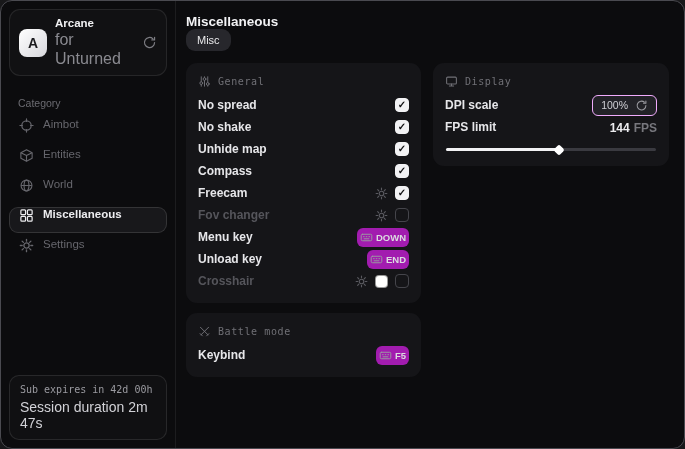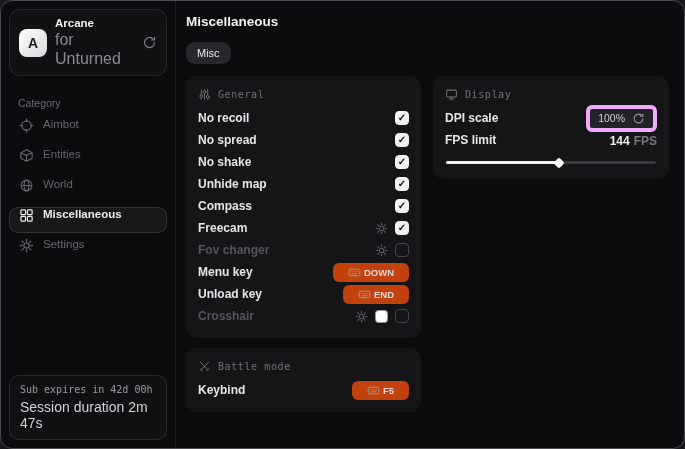--- a/index.html
+++ b/index.html
@@ -35,21 +35,21 @@
   .sidebar-spacer { flex:1; }
   .status-card {
     margin:8px; padding:8px 10px; border:1px solid rgba(255,255,255,0.10);
     border-radius:10px; background:#101012;
   }
   .status-line1 { font-family:"DejaVu Sans Mono", monospace; font-size:10px; color:#9b9ba1; }
   .status-line2 { font-size:14px; color:#d2d2d7; margin-top:4px; }
   
   .main { flex:1; padding:13px 15px 14px 10px; display:flex; flex-direction:column; }
   .page-title { font-size:13.5px; font-weight:bold; color:#f2f2f4; }
-  .tab-row { margin-top:13px; display:flex; }
+  .tab-row { margin-top:0; display:flex; }
   .tab {
     background:#27272c; color:#e8e8ea; font-size:11px; border-radius:9px;
     padding:5px 11px; cursor:pointer;
   }
   .columns { display:flex; gap:12px; margin-top:12px; align-items:flex-start; }
   .col-left  { width:235px; flex:0 0 235px; display:flex; flex-direction:column; gap:10px; }
   .col-right { flex:1; }
   .panel { background:#151518; border-radius:11px; padding:9px 12px 11px 12px; }
   .panel-header {
     display:flex; align-items:center; gap:7px; color:#707076;
@@ -61,27 +61,27 @@
   .row-label.dim { color:#55555b; }
   .row-controls { display:flex; align-items:center; gap:7px; }
   .checkbox {
     width:14px; height:14px; border-radius:4px; border:1.5px solid #45454b;
     background:transparent; display:flex; align-items:center; justify-content:center; cursor:pointer;
   }
   .checkbox.checked { background:#f2f2f4; border-color:#f2f2f4; }
   .checkbox.checked::after { content:"✓"; color:#0e0e10; font-size:10px; font-weight:bold; line-height:1; }
   .gear-btn { color:#5a5a60; display:flex; cursor:pointer; }
   .keybadge {
-    background:#c2410c; border-radius:6px; padding:3px 15px; display:flex; align-items:center; gap:3px;
+    background:#a21caf; border-radius:6px; padding:3px 3px; display:flex; align-items:center; gap:3px;
     color:#dcdce0; font-size:9.5px; font-weight:bold; cursor:pointer;
   }
   .keybadge .ic { color:#9a9aa0; }
   .swatch { width:13px; height:13px; border-radius:4px; cursor:pointer; border:1px solid rgba(0,0,0,0.4); }
   .select-ctl {
-    background:#222227; border:4px solid #f0abfc; border-radius:6px; padding:3px 8px;
+    background:#222227; border:1px solid #f0abfc; border-radius:6px; padding:3px 8px;
     display:flex; align-items:center; gap:7px; font-size:10.5px; color:#cfcfd4; cursor:pointer;
   }
   .select-ctl .ic { color:#9a9aa0; }
   .fps-value { font-size:12px; font-weight:bold; color:#ececef; }
   .fps-unit  { font-size:12px; font-weight:bold; color:#77777d; margin-left:4px; }
   .slider { position:relative; height:3px; border-radius:2px; background:#3a3a40; margin:10px 1px 4px 1px; cursor:pointer; }
   .slider-fill { position:absolute; left:0; top:0; height:3px; border-radius:2px; background:#f2f2f4; }
   .slider-thumb {
     position:absolute; right:-4px; top:50%; width:8px; height:8px; background:#ffffff;
     transform:translateY(-50%) rotate(45deg); border-radius:2px;
@@ -229,26 +229,20 @@
           <div class="panel-header">
             <span>
                 <svg class="ic ic-sm" viewBox="0 0 16 16">
                   <use href="#i-sliders"></use>
                 </svg>
               </span>
             <span>General</span>
           </div>
 
           <div class="row">
-            <span class="row-label">No recoil</span>
-            <span class="row-controls">
-                <span class="checkbox checked"></span>
-              </span>
-          </div>
-          <div class="row">
             <span class="row-label">No spread</span>
             <span class="row-controls">
                 <span class="checkbox checked"></span>
               </span>
           </div>
           <div class="row">
             <span class="row-label">No shake</span>
             <span class="row-controls">
                 <span class="checkbox checked"></span>
               </span>

